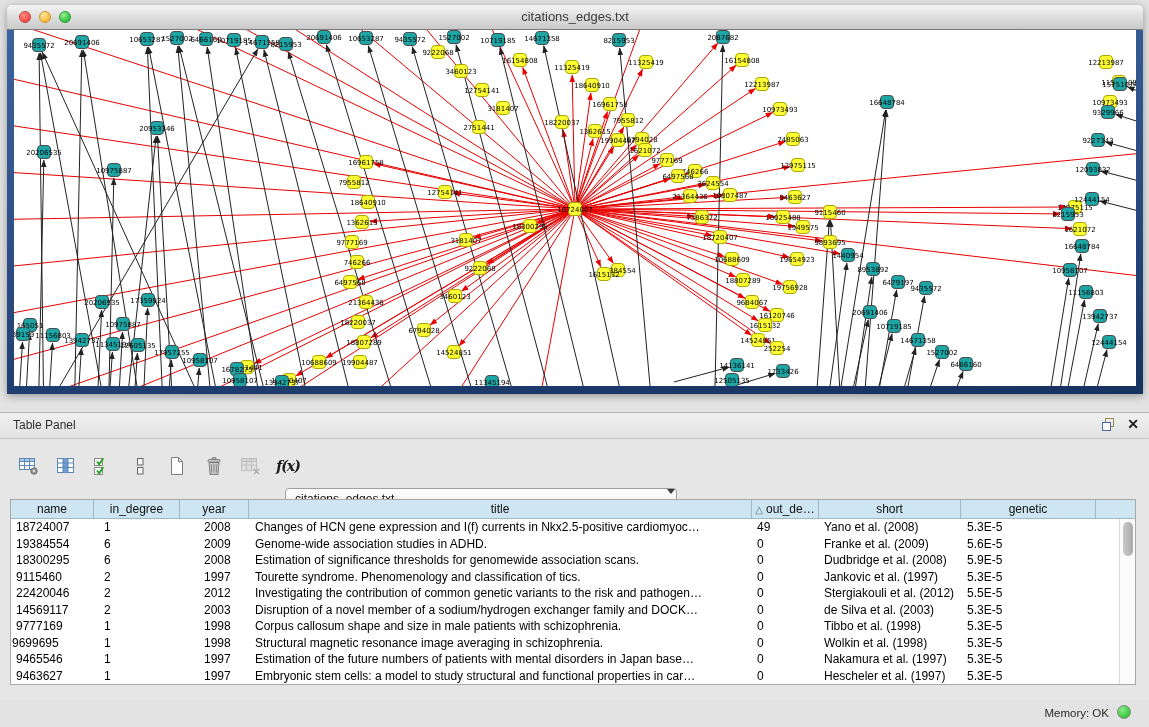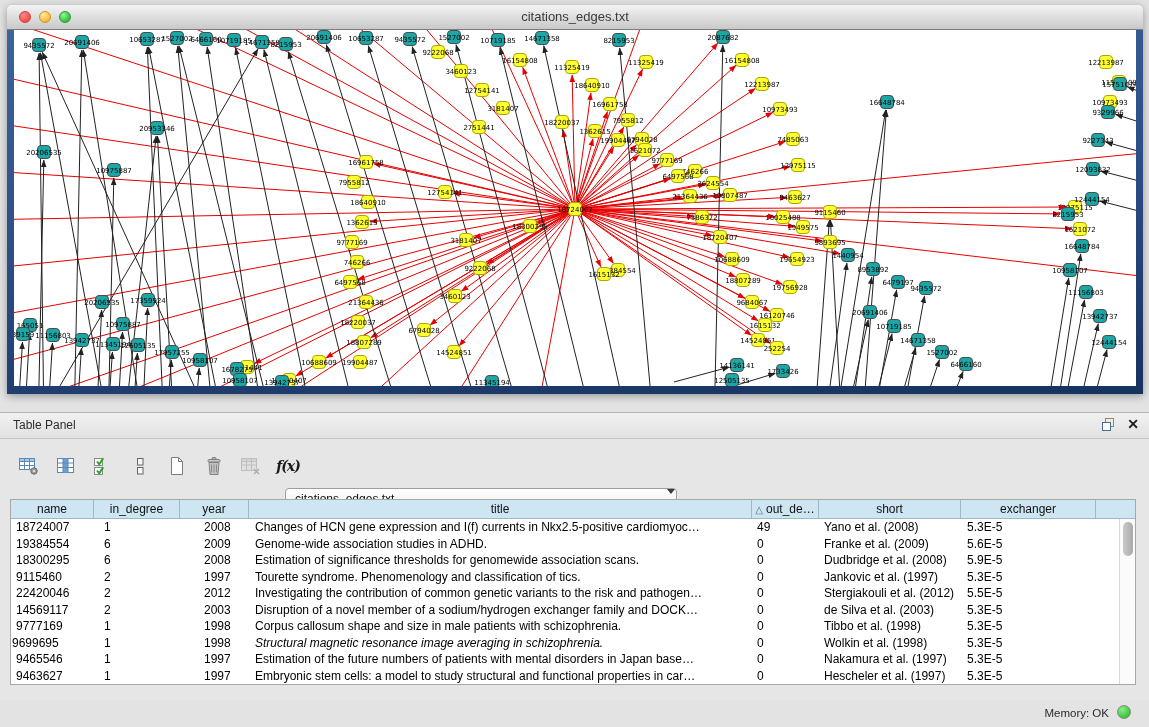--- a/index.html
+++ b/index.html
@@ -592,21 +592,21 @@
   </div>
 
   <div class="table-wrap">
     <div class="t-header" id="t-header">
         <div class="t-hcell" style="width: 83px;">name</div>
         <div class="t-hcell" style="width: 86px;">in_degree</div>
         <div class="t-hcell" style="width: 69px; text-align: center;">year</div>
         <div class="t-hcell" style="width: 503px;">title</div>
         <div class="t-hcell" style="width: 67px;"><span class="sort-tri">△</span>out_de…</div>
         <div class="t-hcell" style="width: 142px;">short</div>
-        <div class="t-hcell" style="width: 135px;">exchanger</div>
+        <div class="t-hcell" style="width: 135px;">genetic</div>
       </div>
     <div class="t-body" id="t-body">
         <div class="t-row">
           <div class="t-cell" style="width: 83px; padding-left: 5px;">18724007</div>
           <div class="t-cell" style="width: 86px; padding-left: 10px;">1</div>
           <div class="t-cell" style="width: 69px; padding-left: 24px;">2008</div>
           <div class="t-cell" style="width: 503px; padding-left: 6px;">Changes of HCN gene expression and I(f) currents in Nkx2.5-positive cardiomyoc…</div>
           <div class="t-cell" style="width: 67px; padding-left: 5px;">49</div>
           <div class="t-cell" style="width: 142px; padding-left: 5px;">Yano et al. (2008)</div>
           <div class="t-cell" style="width: 135px; padding-left: 6px;">5.3E-5</div>
@@ -662,21 +662,21 @@
           <div class="t-cell" style="width: 69px; padding-left: 24px;">1998</div>
           <div class="t-cell" style="width: 503px; padding-left: 6px;">Corpus callosum shape and size in male patients with schizophrenia.</div>
           <div class="t-cell" style="width: 67px; padding-left: 5px;">0</div>
           <div class="t-cell" style="width: 142px; padding-left: 5px;">Tibbo et al. (1998)</div>
           <div class="t-cell" style="width: 135px; padding-left: 6px;">5.3E-5</div>
         </div>
         <div class="t-row">
           <div class="t-cell" style="width: 83px; padding-left: 1px;">9699695</div>
           <div class="t-cell" style="width: 86px; padding-left: 10px;">1</div>
           <div class="t-cell" style="width: 69px; padding-left: 24px;">1998</div>
-          <div class="t-cell" style="width: 503px; padding-left: 6px; font-style: italic;">Structural magnetic resonance image averaging in schizophrenia.</div>
+          <div class="t-cell" style="width: 503px; padding-left: 6px;">Structural magnetic resonance image averaging in schizophrenia.</div>
           <div class="t-cell" style="width: 67px; padding-left: 5px;">0</div>
           <div class="t-cell" style="width: 142px; padding-left: 5px;">Wolkin et al. (1998)</div>
           <div class="t-cell" style="width: 135px; padding-left: 6px;">5.3E-5</div>
         </div>
         <div class="t-row">
           <div class="t-cell" style="width: 83px; padding-left: 5px;">9465546</div>
           <div class="t-cell" style="width: 86px; padding-left: 10px;">1</div>
           <div class="t-cell" style="width: 69px; padding-left: 24px;">1997</div>
           <div class="t-cell" style="width: 503px; padding-left: 6px;">Estimation of the future numbers of patients with mental disorders in Japan base…</div>
           <div class="t-cell" style="width: 67px; padding-left: 5px;">0</div>

